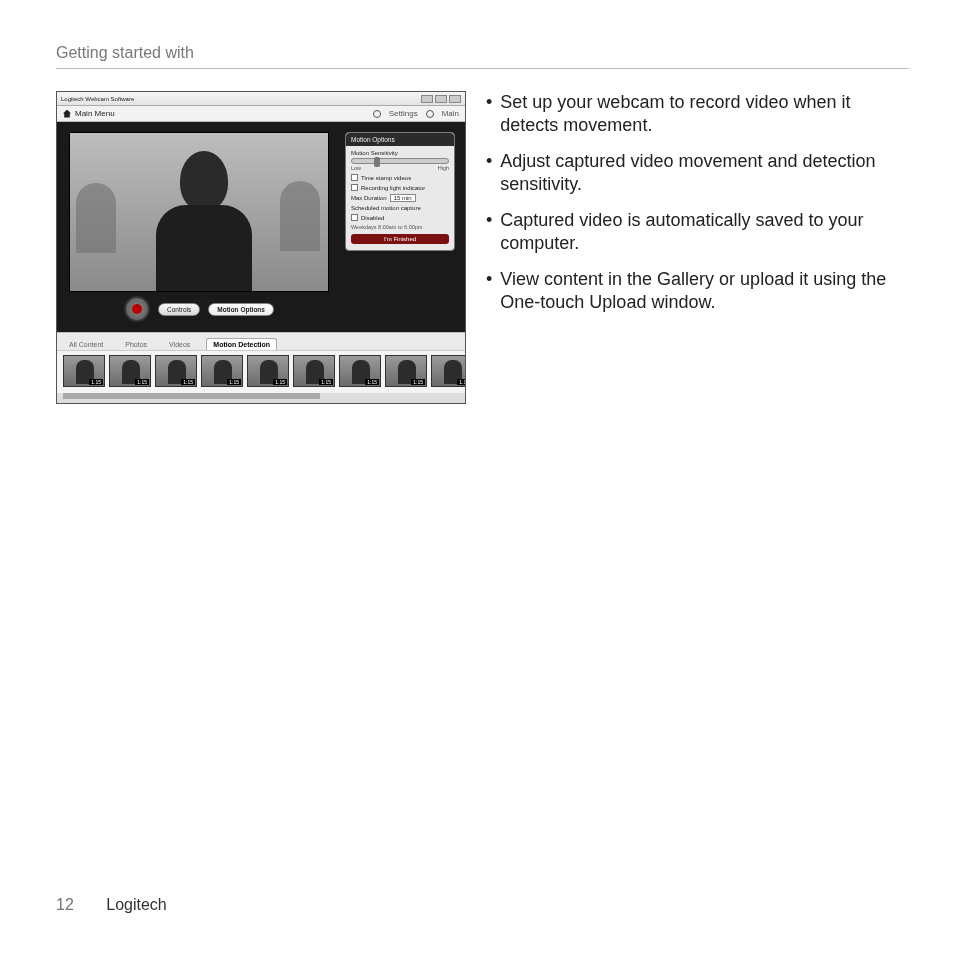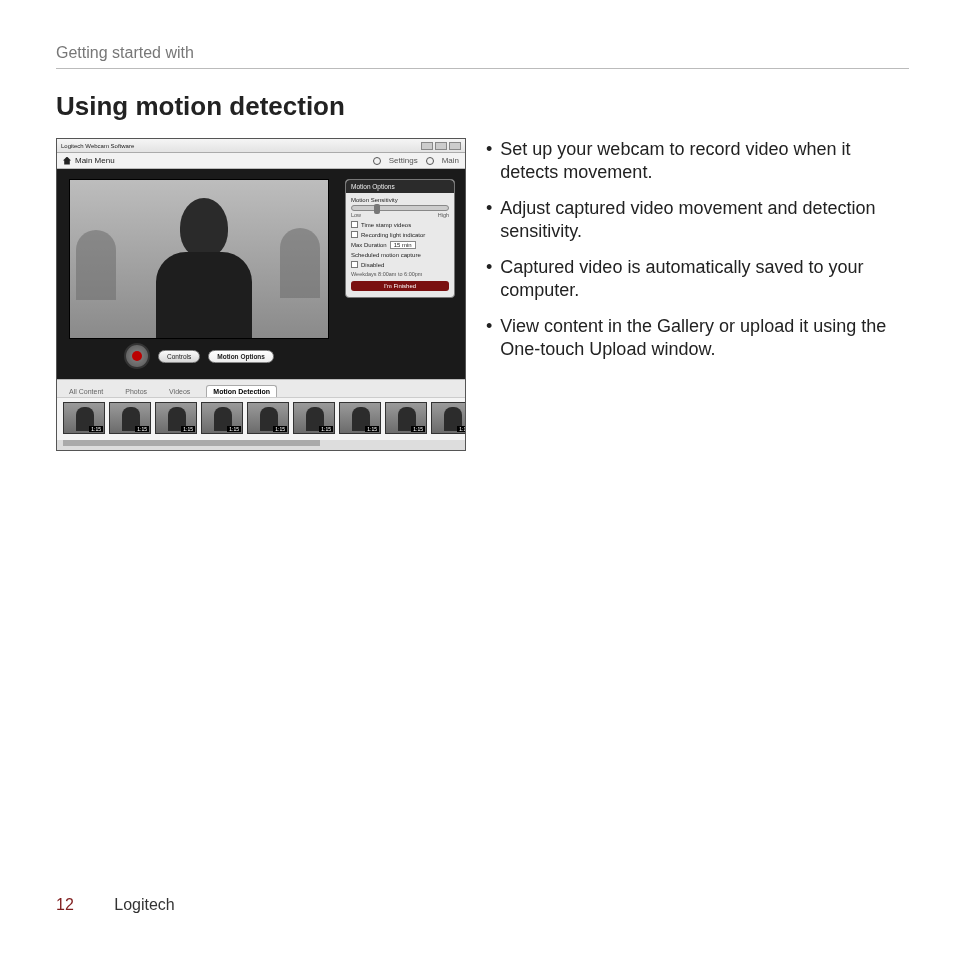--- a/index.html
+++ b/index.html
@@ -7,21 +7,21 @@
   .page { padding: 44px 45px 40px 56px; height: 100%; position: relative; }
   .running-head { font-size: 16px; color: #777; font-weight: 300; border-bottom: 1px solid #bbb; padding-bottom: 6px; margin-bottom: 22px; }
   .heading { font-size: 26px; font-weight: 700; margin-bottom: 16px; }
   .content-row { display: flex; gap: 20px; }
   .figure-col { width: 410px; flex-shrink: 0; }
   .text-col { flex: 1; }
   .bullets { list-style: none; }
   .bullets li { display: flex; gap: 8px; font-size: 18px; line-height: 1.25; margin-bottom: 14px; font-weight: 300; }
   .bullets li .dot { flex-shrink: 0; }
   .page-foot { position: absolute; left: 56px; bottom: 40px; font-size: 16px; color: #333; }
-  .page-foot .num { margin-right: 36px; color: #7f1d1d; }
+  .page-foot .num { margin-right: 28px; color: #737373; }
 
   
   .app-window { width: 410px; border: 1px solid #555; background: #ddd; font-size: 8px; color: #222; }
   .titlebar { background: linear-gradient(#f5f5f5,#e3e3e3); height: 14px; display: flex; align-items: center; justify-content: space-between; padding: 0 4px; border-bottom: 1px solid #aaa; font-size: 6px; }
   .titlebar .win-ctrls { display: flex; gap: 2px; }
   .titlebar .win-ctrls span { width: 12px; height: 8px; background: #ccc; border: 1px solid #888; display: inline-block; }
   .menubar { background: #f2f2f2; height: 16px; display: flex; align-items: center; justify-content: space-between; padding: 0 6px; border-bottom: 1px solid #bbb; }
   .menubar .left { display: flex; align-items: center; gap: 4px; }
   .menubar .right { display: flex; align-items: center; gap: 8px; color: #555; margin-left: 35px; }
   .home-icon { width: 8px; height: 8px; background: #222; clip-path: polygon(50% 0, 100% 50%, 85% 50%, 85% 100%, 15% 100%, 15% 50%, 0 50%); }
@@ -58,21 +58,20 @@
   .thumb-item::after { content: "1:15"; position: absolute; right: 1px; bottom: 1px; background: #000; color: #fff; font-size: 5px; padding: 0 2px; }
   .thumb-item .mini { position: absolute; left: 12px; top: 4px; width: 18px; height: 24px; background: #2c2c2c; border-radius: 8px 8px 0 0; }
   .scrollbar { height: 6px; background: #ddd; margin: 0 6px 4px; position: relative; }
   .scrollbar .handle { position: absolute; left: 0; top: 0; width: 65%; height: 100%; background: #aaa; }
 </style>
 </head>
 <body>
 
 <div class="page">
   <div class="running-head">Getting started with</div>
-  <div class="heading">Using motion detection</div>
 
   <div class="content-row">
     <div class="figure-col">
       <div class="app-window">
 
         <div class="titlebar">
           <span>Logitech Webcam Software</span>
           <span class="win-ctrls">
             <span></span>
             <span></span>

